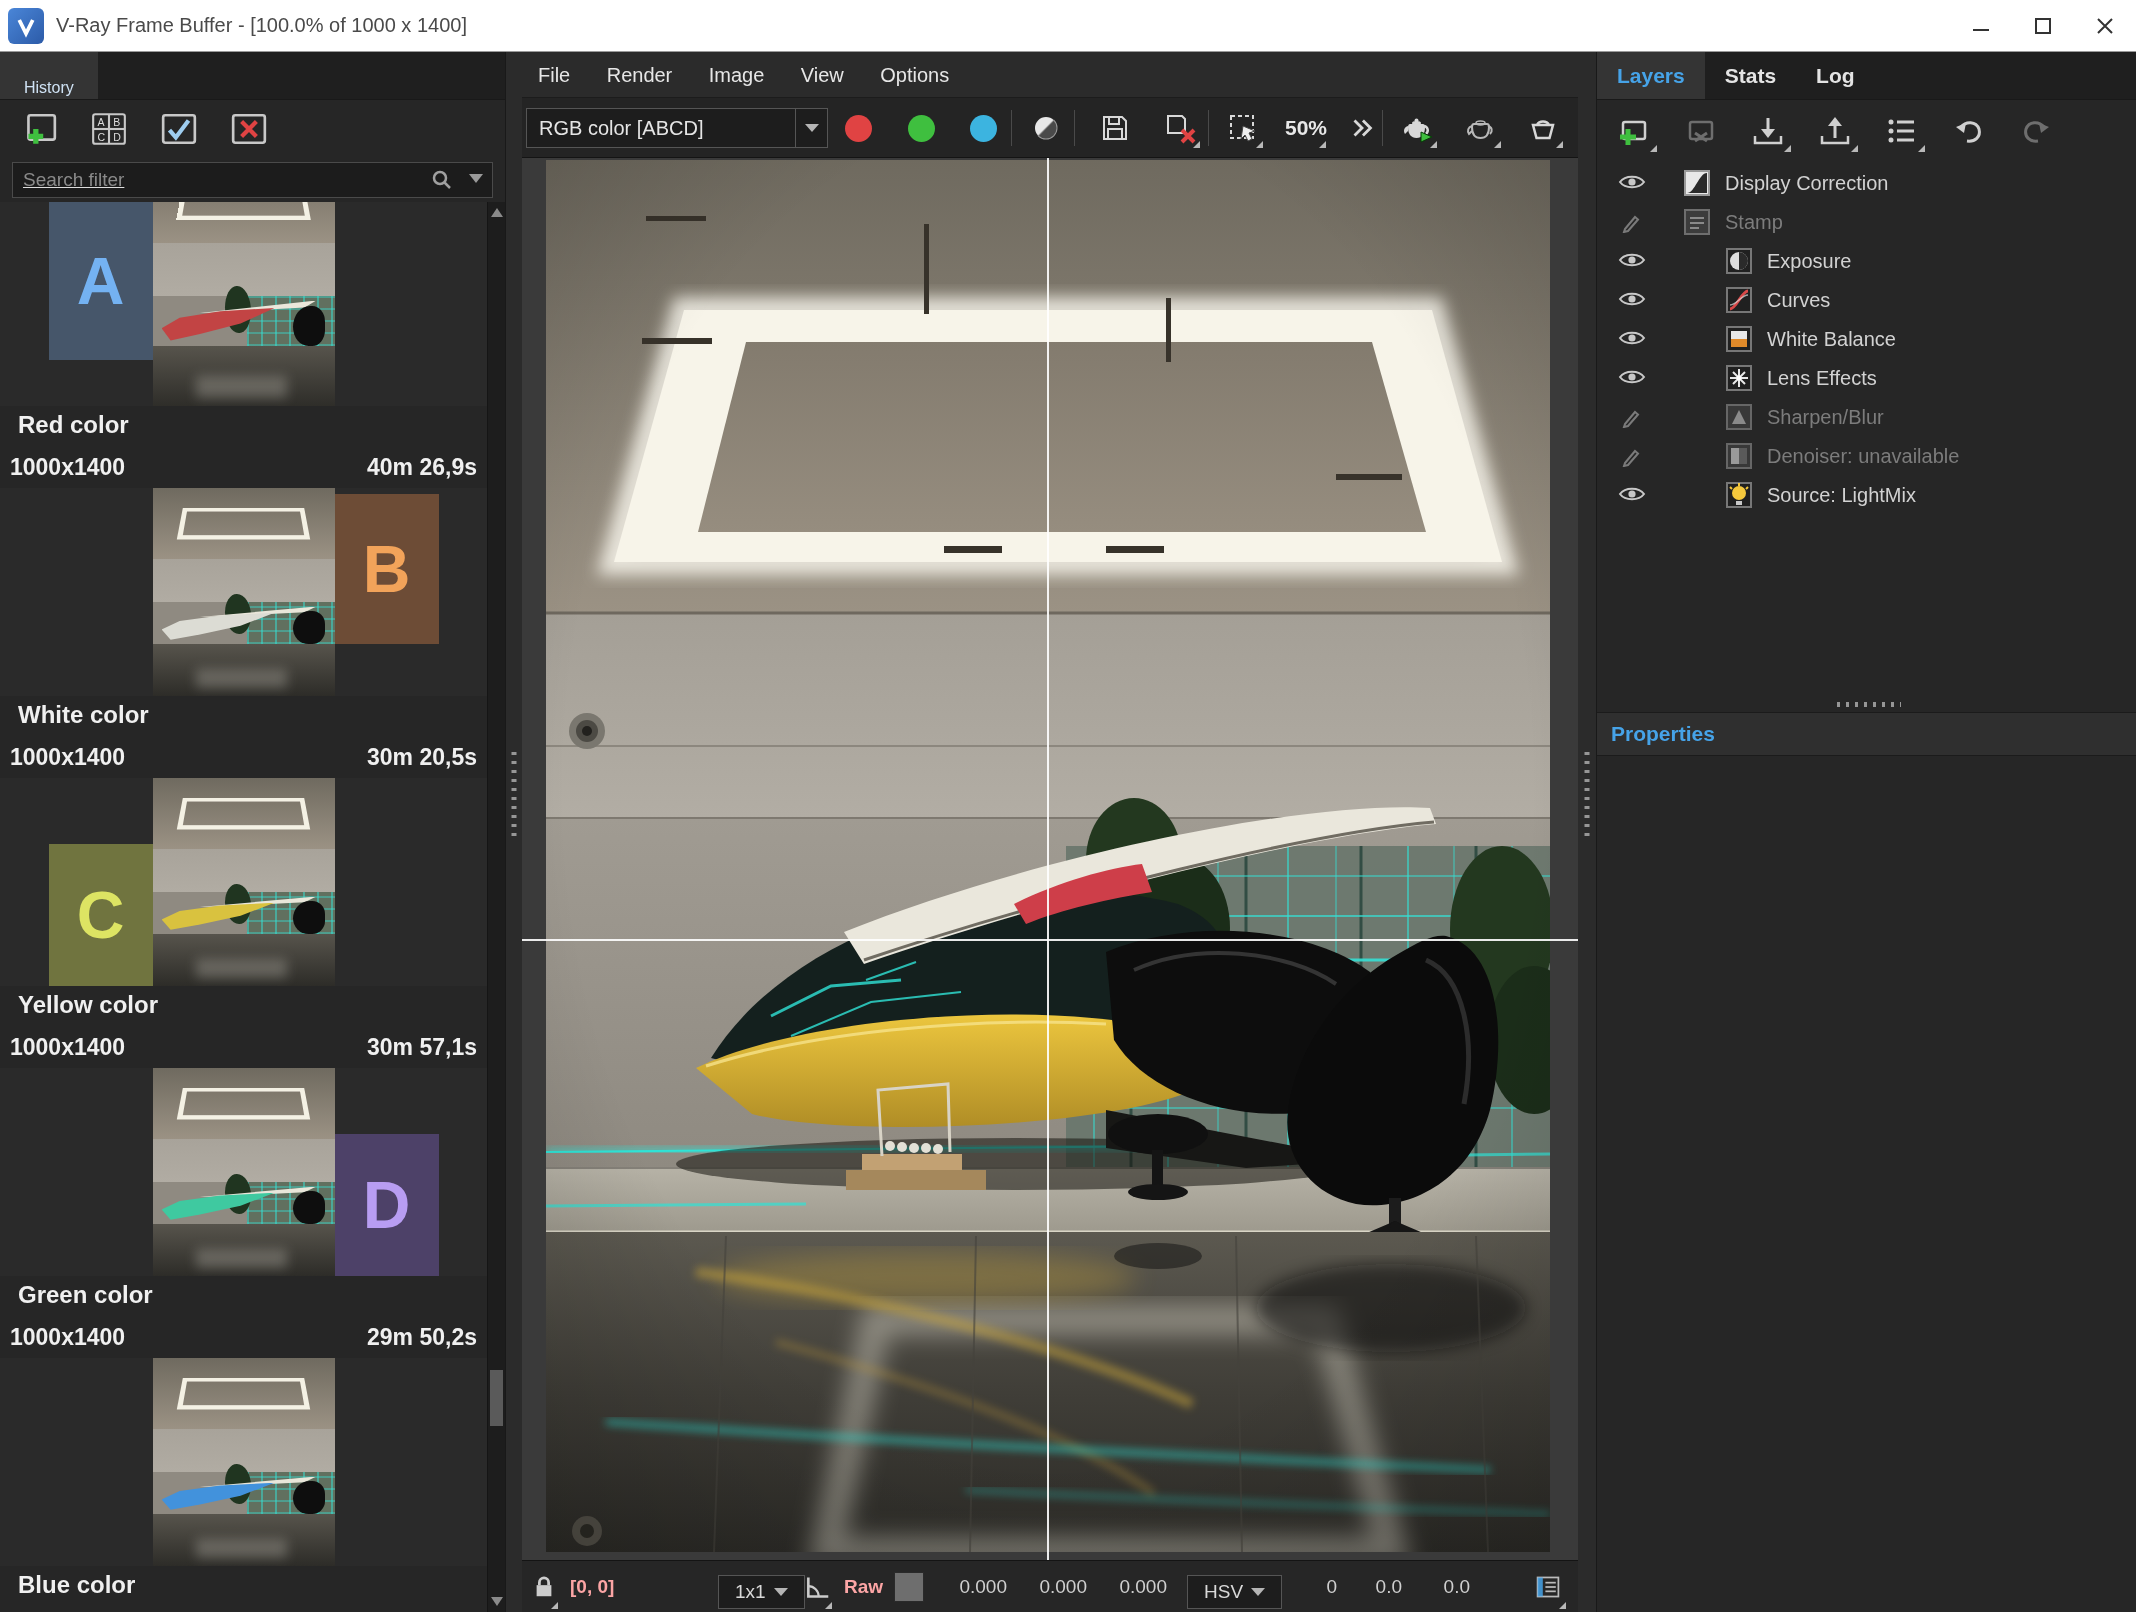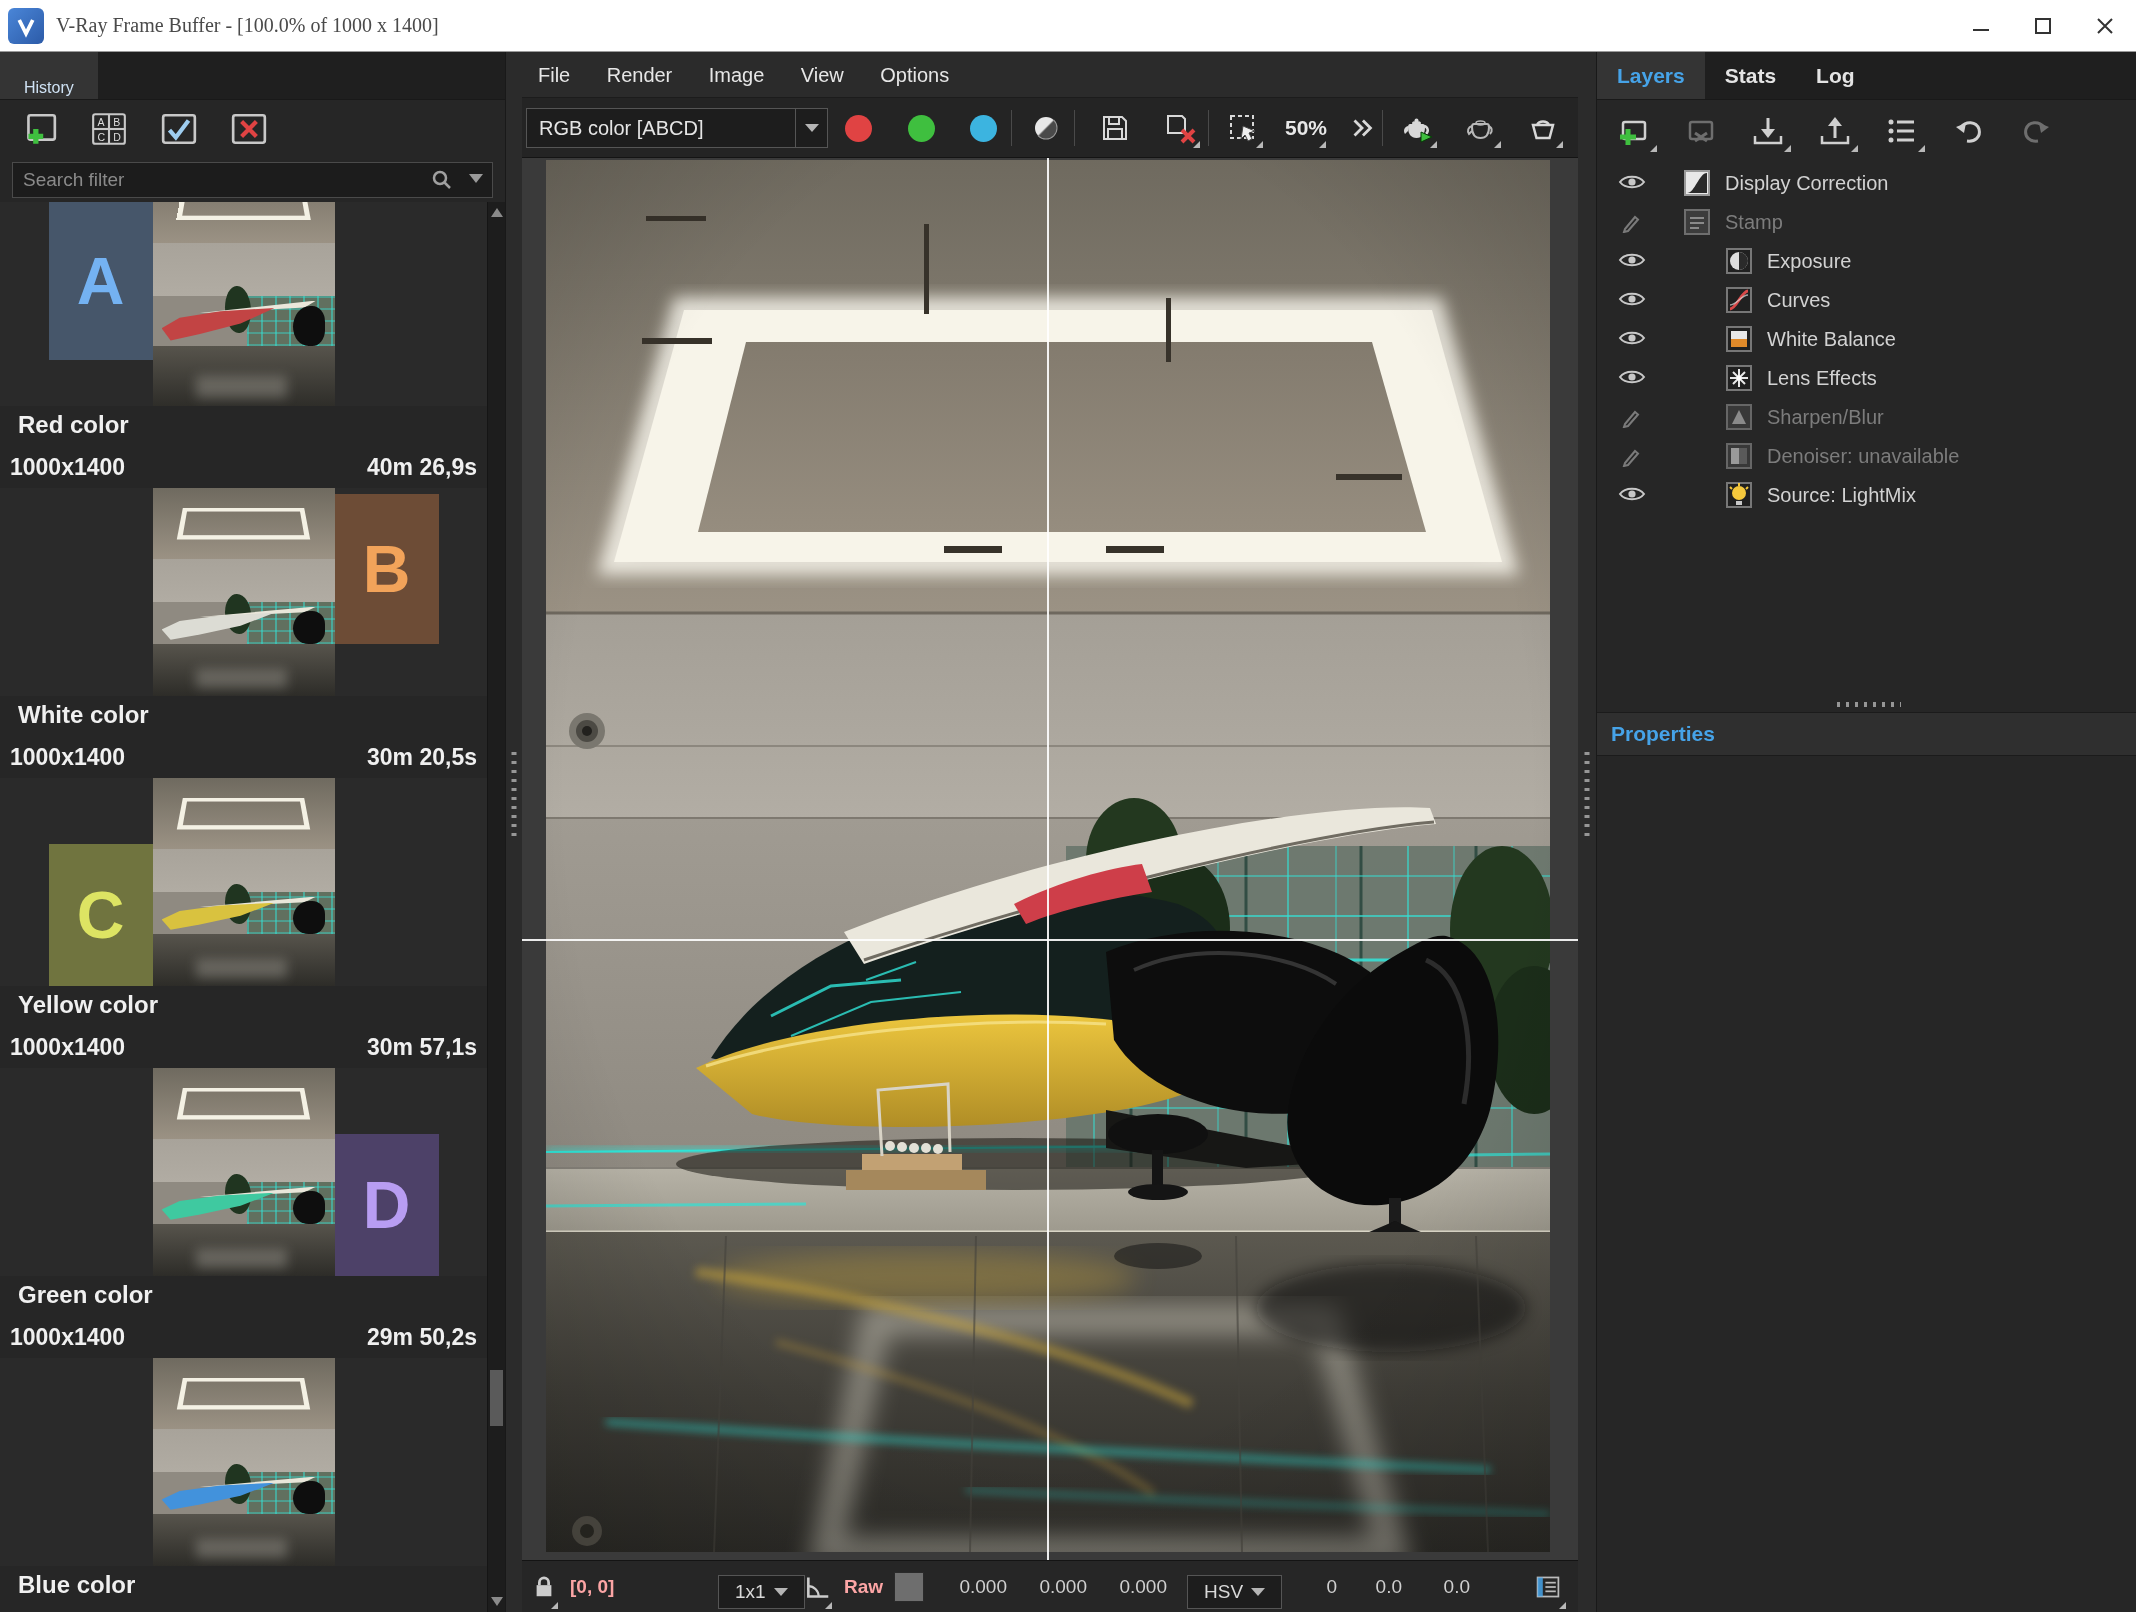--- a/index.html
+++ b/index.html
@@ -2,41 +2,41 @@
 <html><head>
 <meta charset="utf-8">
 <style>
 *{margin:0;padding:0;box-sizing:border-box;font-family:"Liberation Sans","DejaVu Sans",sans-serif;}
 html,body{width:2136px;height:1612px;overflow:hidden;background:#2b2b2b;}
 .window{position:relative;width:2136px;height:1612px;background:#2b2b2b;}
 
 
 .titlebar{position:absolute;left:0;top:0;right:0;height:52px;background:#ffffff;border-bottom:1px solid #9a9a9a;display:flex;align-items:center;}
 .logo{width:36px;height:36px;margin-left:8px;border-radius:6px;background:linear-gradient(135deg,#4a86d8,#2c5ba8);display:flex;align-items:center;justify-content:center;}
-.title-text{margin-left:12px;font-size:20px;color:#4a4a4a;font-family:Liberation Serif, serif;}
+.title-text{margin-left:12px;font-size:20px;color:#4a4a4a;}
 .win-controls{margin-left:auto;display:flex;height:100%;}
 .wbtn{width:62px;height:100%;display:flex;align-items:center;justify-content:center;color:#333;}
 
 
 .content{position:absolute;left:0;top:52px;right:0;bottom:0;}
 
 
 .vsplit{position:absolute;top:0;bottom:0;width:16px;background:#2b2b2b;}
 .vsplit.l{left:506px;}
 .vsplit.r{left:1578px;width:18px;}
 .vgrip{position:absolute;left:50%;transform:translateX(-50%);top:700px;width:5px;height:84px;background:repeating-linear-gradient(180deg,#969696 0 3px,transparent 3px 9px);}
 
 
 .history-panel{position:absolute;left:0;top:0;bottom:0;width:506px;background:#262626;border-right:1px solid #191919;}
 .hp-tabs{height:48px;background:#1f1f1f;display:flex;border-bottom:1px solid #191919;}
 .hp-tab{padding:12px 24px;line-height:48px;font-size:16px;color:#cfe2f4;background:#343434;}
 .hp-toolbar{height:58px;display:flex;align-items:center;gap:16px;padding:0 12px;background:#262626;}
 .tbtn{width:54px;height:50px;display:flex;align-items:center;justify-content:center;position:relative;}
 .hp-search{position:relative;height:44px;padding:4px 12px;}
-.hp-search input{width:100%;height:36px;background:#1c1c1c;border:1px solid #4a4a4a;color:#ddd;font-size:19px;padding:0 70px 0 10px;}
+.hp-search input{width:100%;height:36px;background:#1c1c1c;border:1px solid #4a4a4a;color:#ddd;font-size:19px;padding:0 70px 0 10px;text-decoration:underline;}
 .hp-search input::placeholder{color:#8a8a8a;}
 .search-mag{position:absolute;right:52px;top:11px;}
 .search-chev{position:absolute;right:22px;top:16px;width:0;height:0;border-left:7px solid transparent;border-right:7px solid transparent;border-top:9px solid #9a9a9a;}
 .hist-list{position:absolute;top:150px;bottom:0;left:0;right:18px;overflow:hidden;background:#262626;}
 .scrollbar{position:absolute;top:150px;bottom:0;right:0;width:18px;background:#1d1d1d;border-left:1px solid #151515;}
 .sb-arrow{position:absolute;left:3px;width:0;height:0;border-left:6px solid transparent;border-right:6px solid transparent;}
 .sb-up{top:6px;border-bottom:9px solid #8a8a8a;}
 .sb-down{bottom:6px;border-top:9px solid #8a8a8a;}
 .sb-thumb{position:absolute;left:2px;right:2px;top:1168px;height:56px;background:#5a5a5a;}
 

